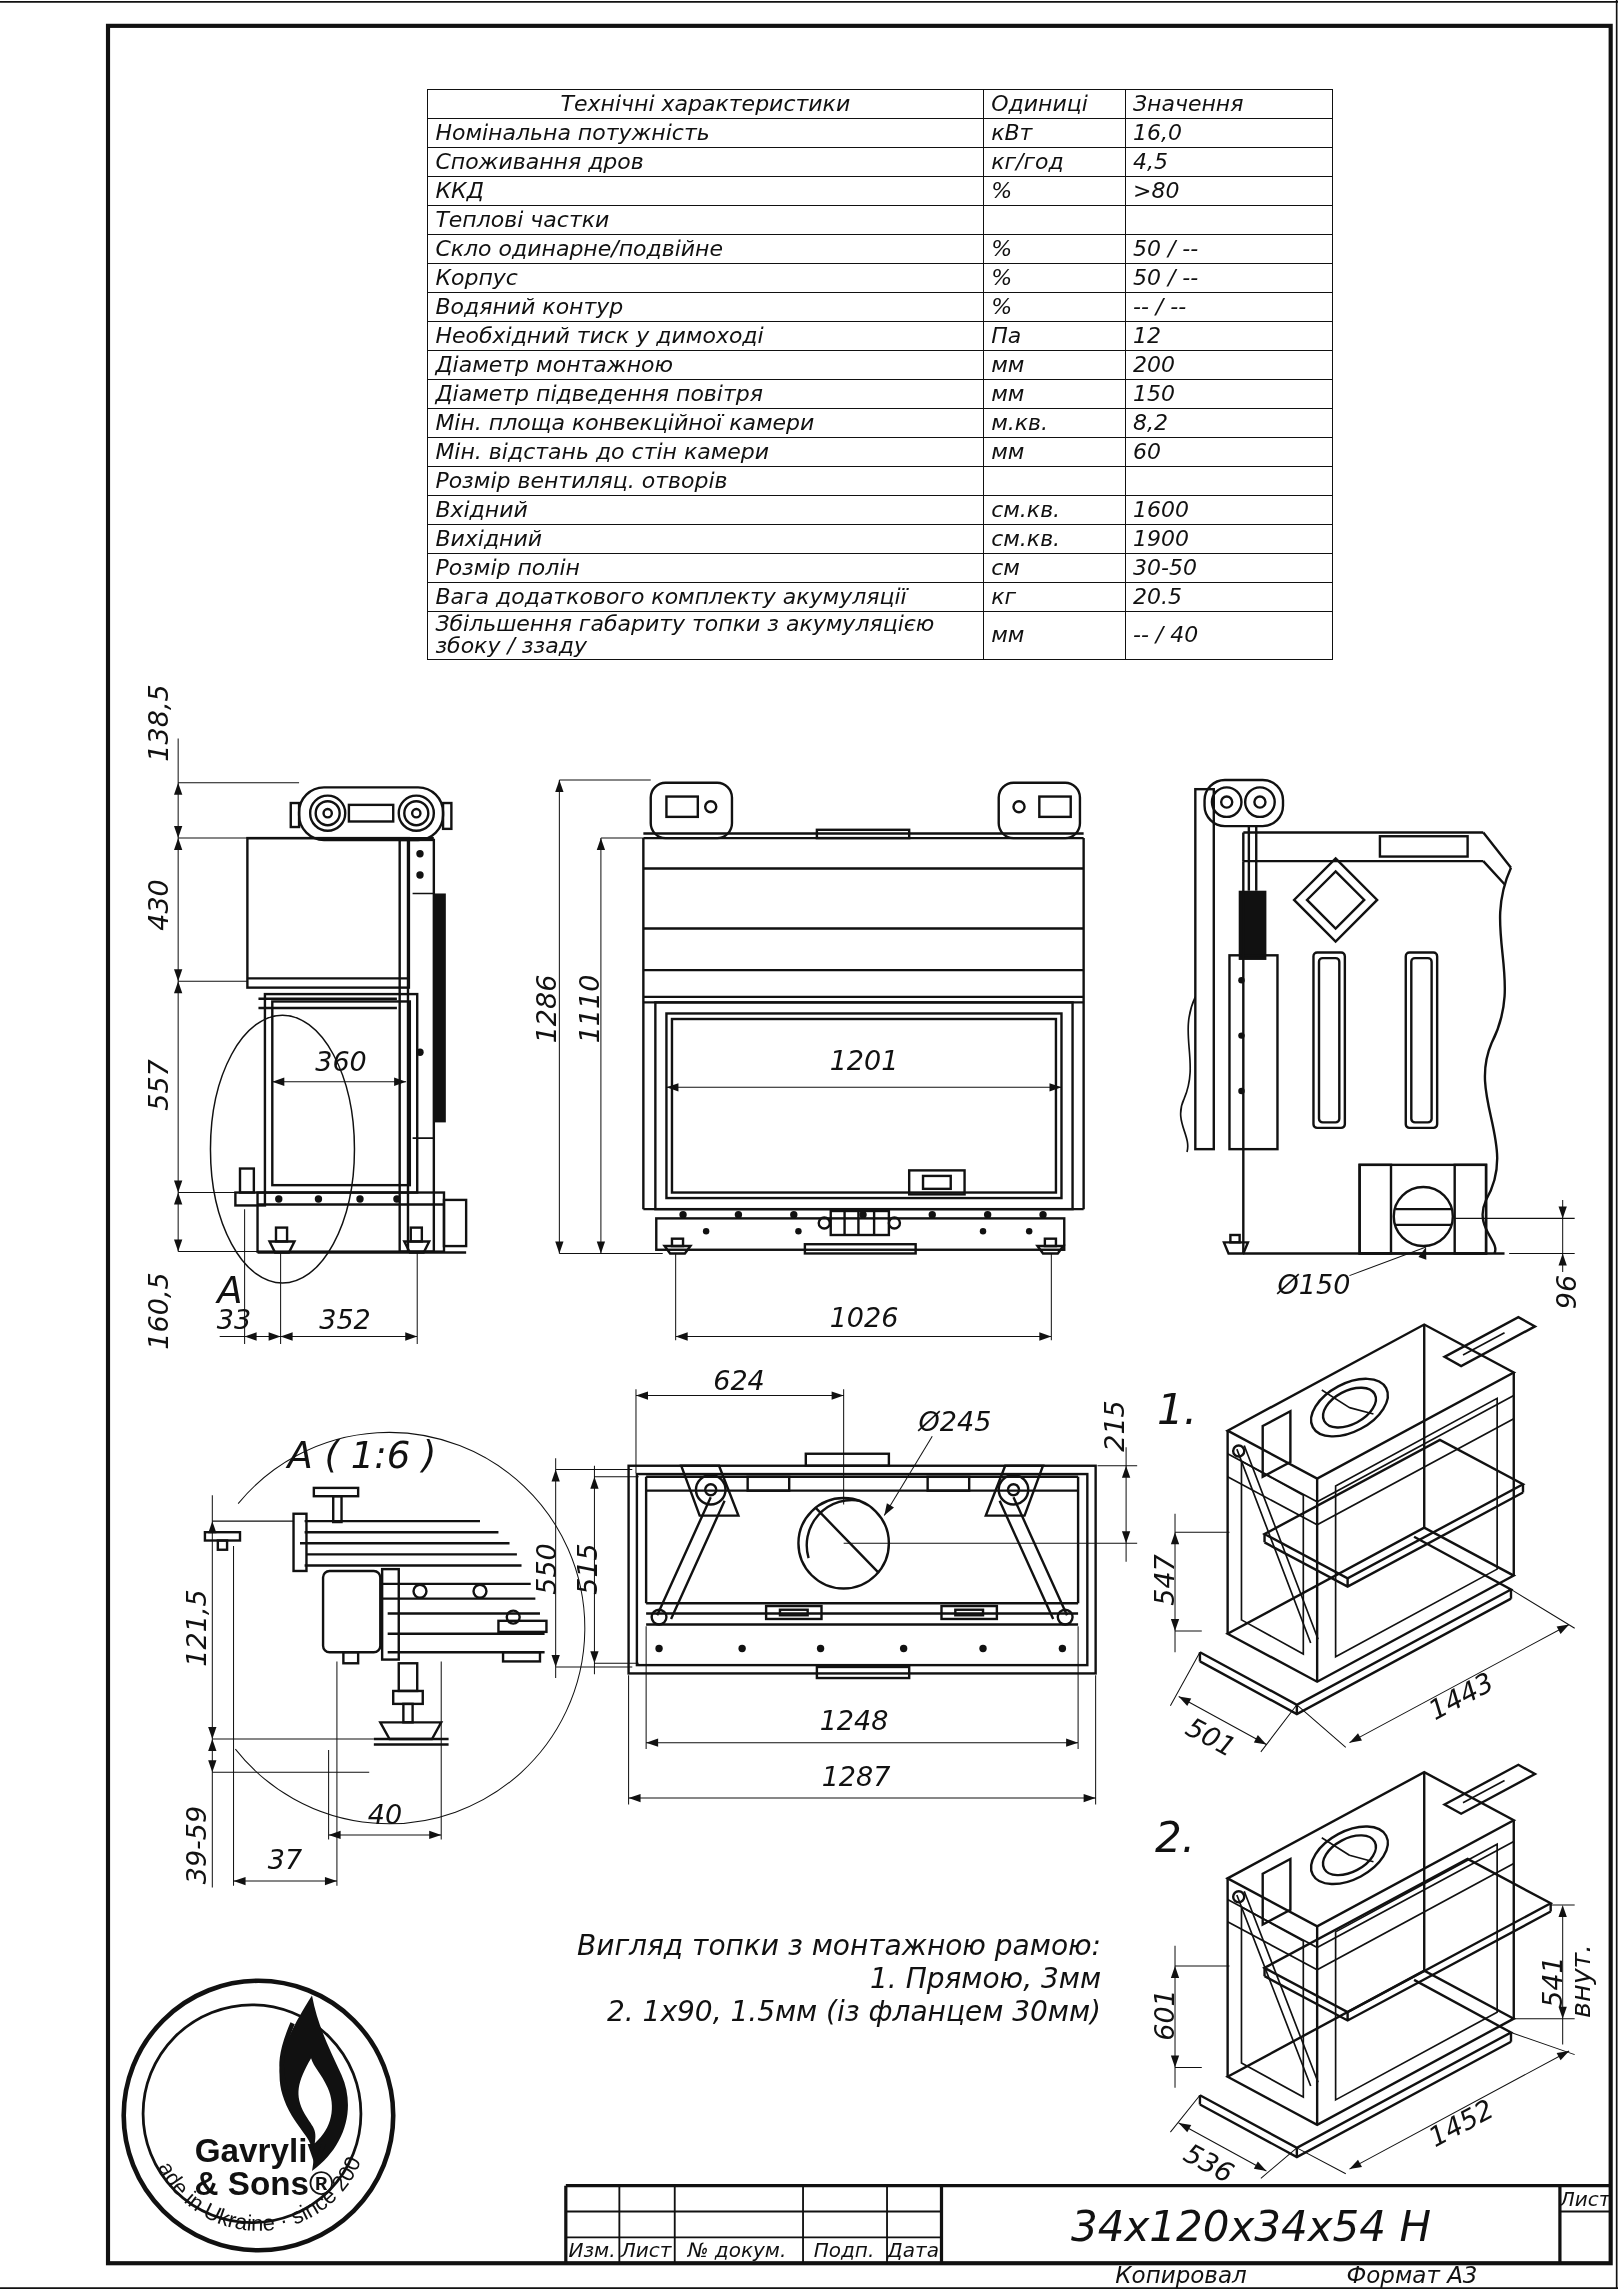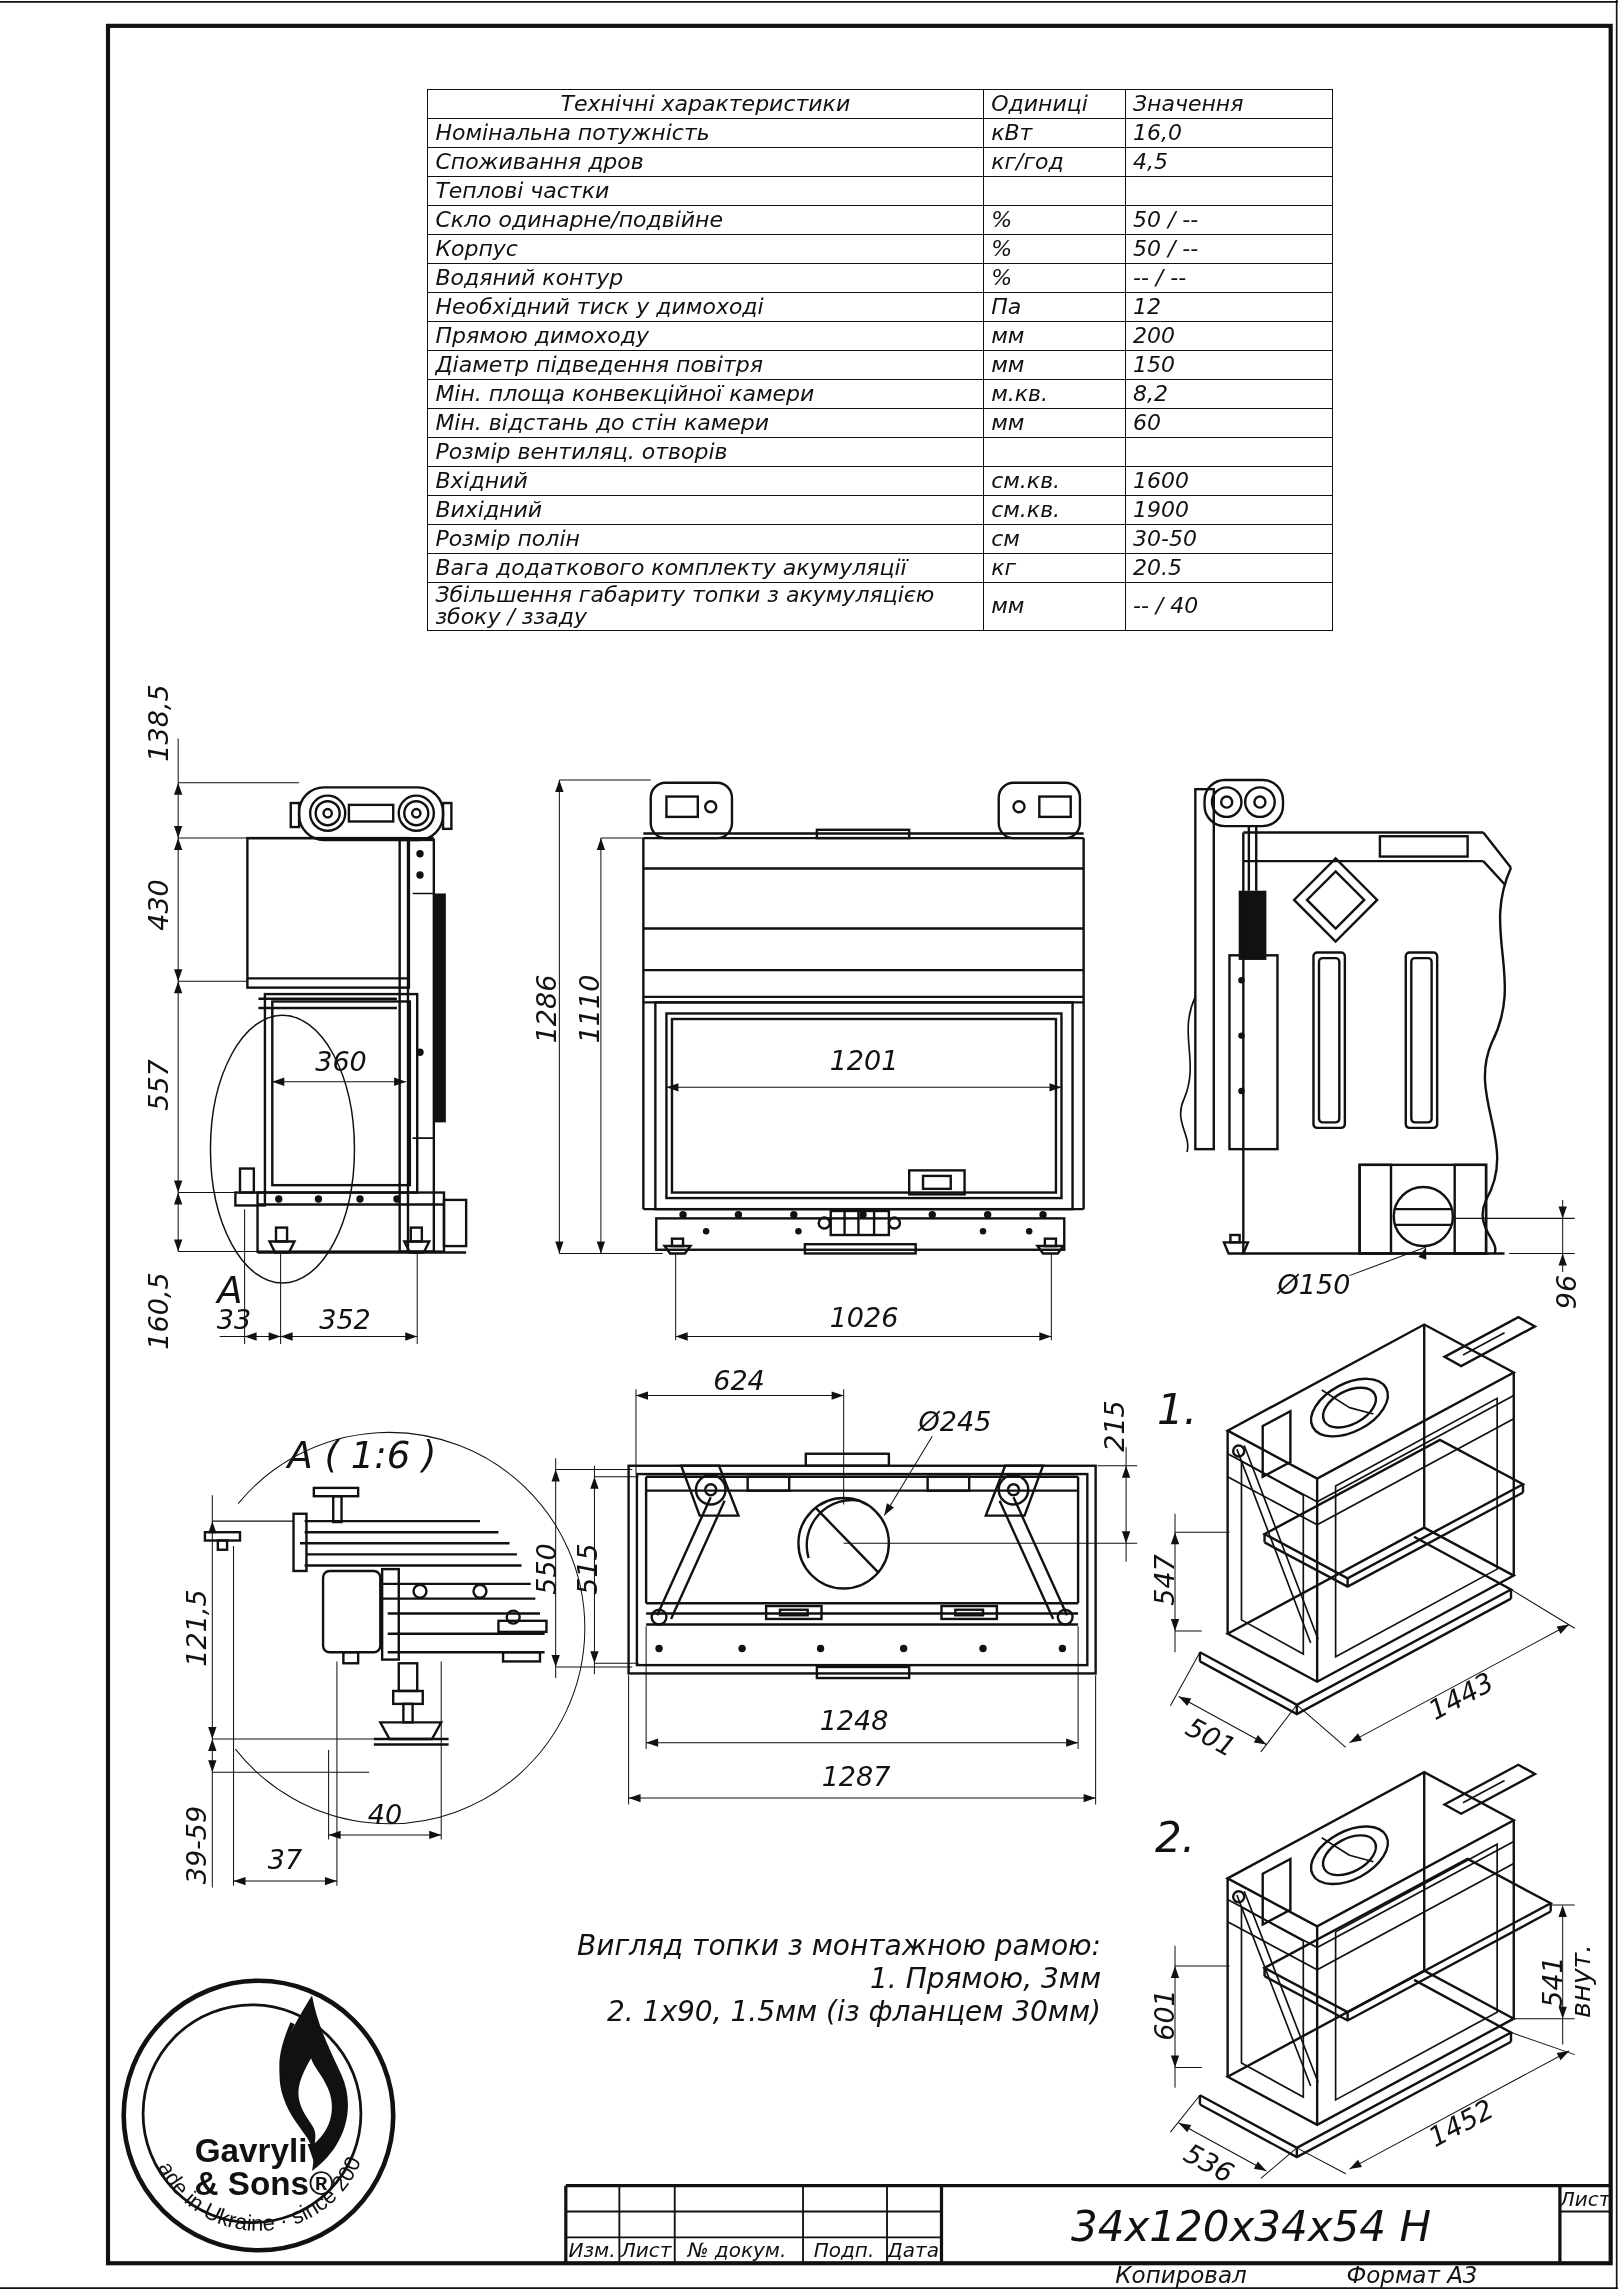--- a/index.html
+++ b/index.html
@@ -481,20 +481,25 @@
           <td class="c1">Номінальна потужність</td>
           <td class="c2">кВт</td>
           <td class="c3">16,0</td>
         </tr>
     <tr>
           <td class="c1">Споживання дров</td>
           <td class="c2">кг/год</td>
           <td class="c3">4,5</td>
         </tr>
     <tr>
+          <td class="c1">ККД</td>
+          <td class="c2">%</td>
+          <td class="c3">&gt;80</td>
+        </tr>
+    <tr>
           <td class="c1">Теплові частки</td>
           <td class="c2"></td>
           <td class="c3"></td>
         </tr>
     <tr>
           <td class="c1">Скло одинарне/подвійне</td>
           <td class="c2">%</td>
           <td class="c3">50 / --</td>
         </tr>
     <tr>
@@ -506,21 +511,21 @@
           <td class="c1">Водяний контур</td>
           <td class="c2">%</td>
           <td class="c3">-- / --</td>
         </tr>
     <tr>
           <td class="c1">Необхідний тиск у димоході</td>
           <td class="c2">Па</td>
           <td class="c3">12</td>
         </tr>
     <tr>
-          <td class="c1">Прямою димоходу</td>
+          <td class="c1">Діаметр монтажною</td>
           <td class="c2">мм</td>
           <td class="c3">200</td>
         </tr>
     <tr>
           <td class="c1">Діаметр підведення повітря</td>
           <td class="c2">мм</td>
           <td class="c3">150</td>
         </tr>
     <tr>
           <td class="c1">Мін. площа конвекційної камери</td>

